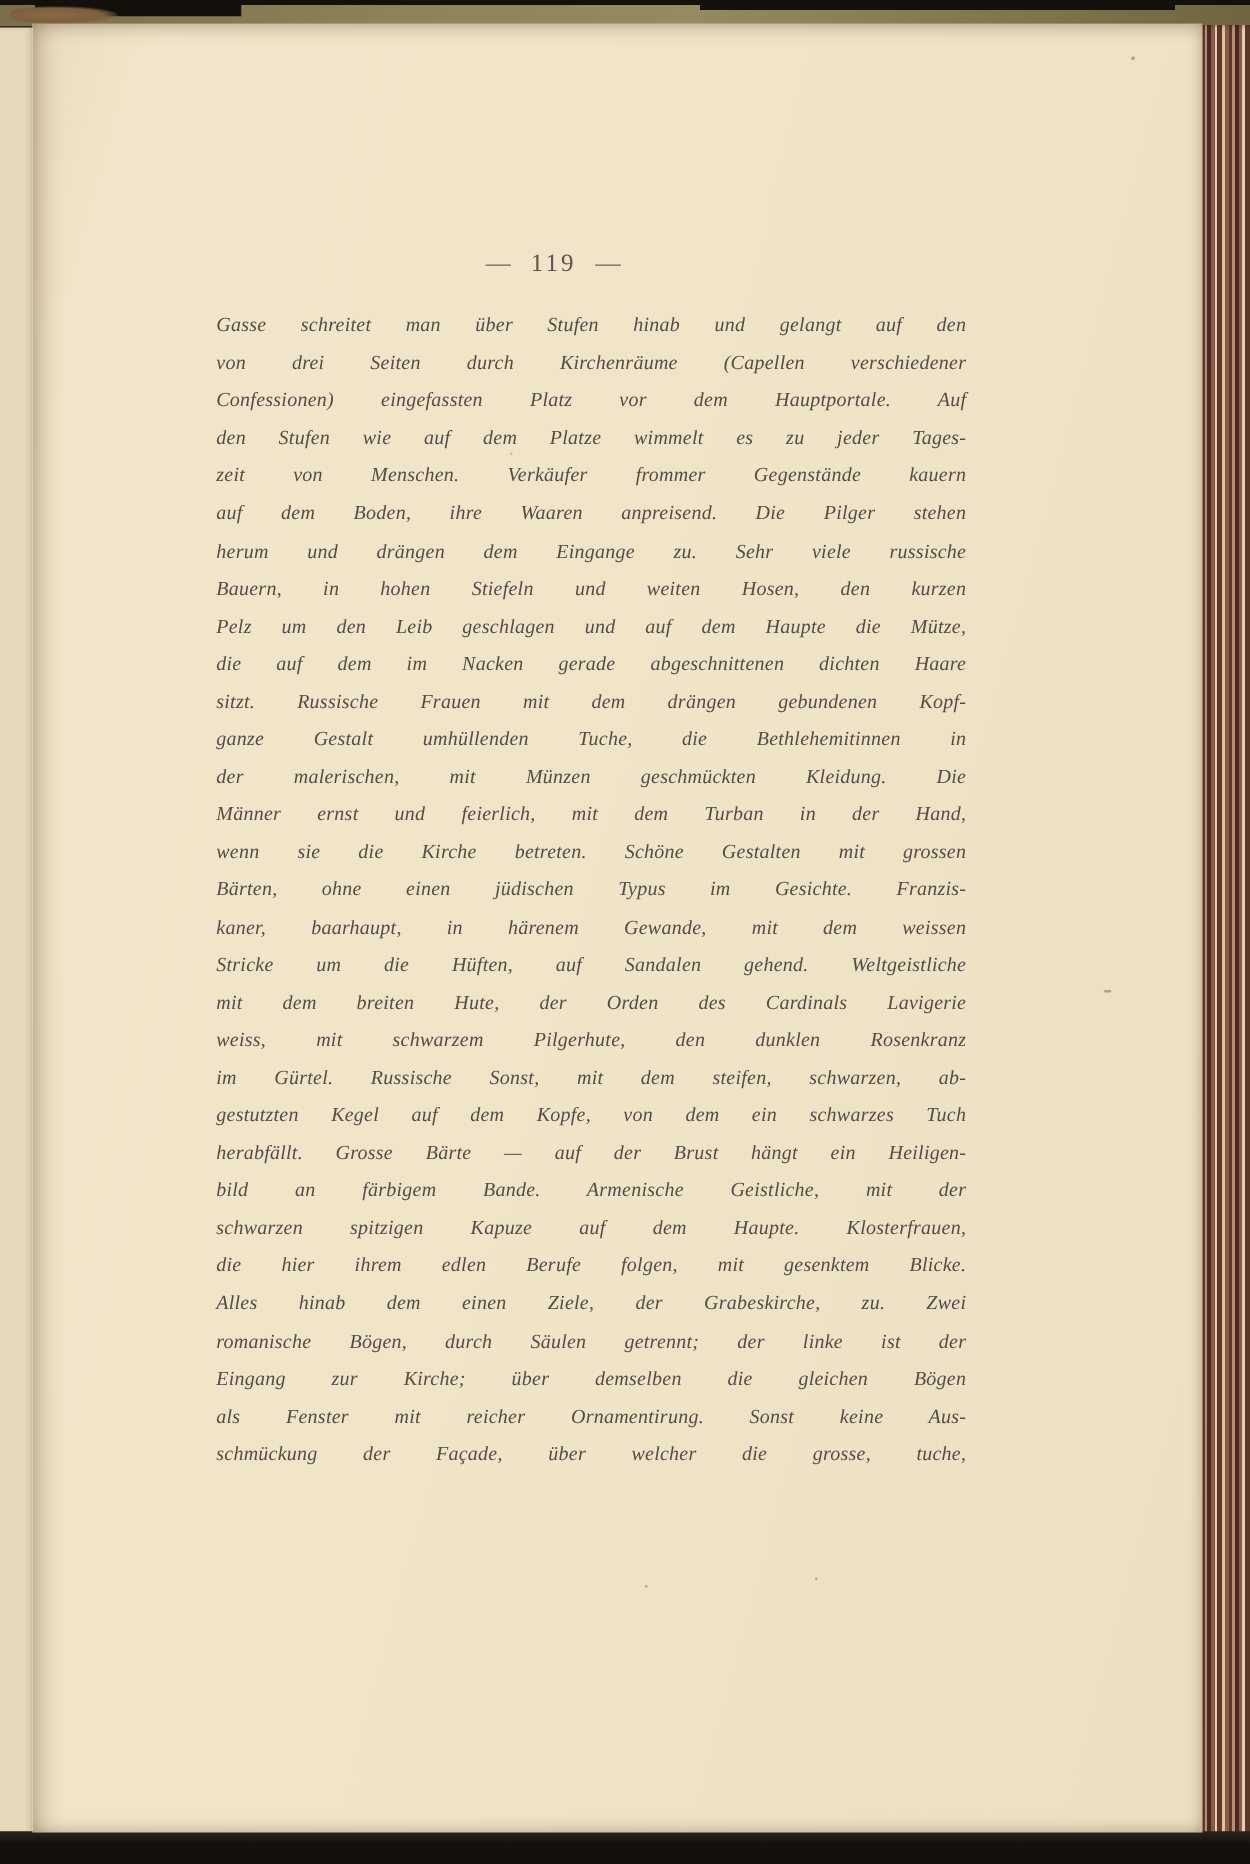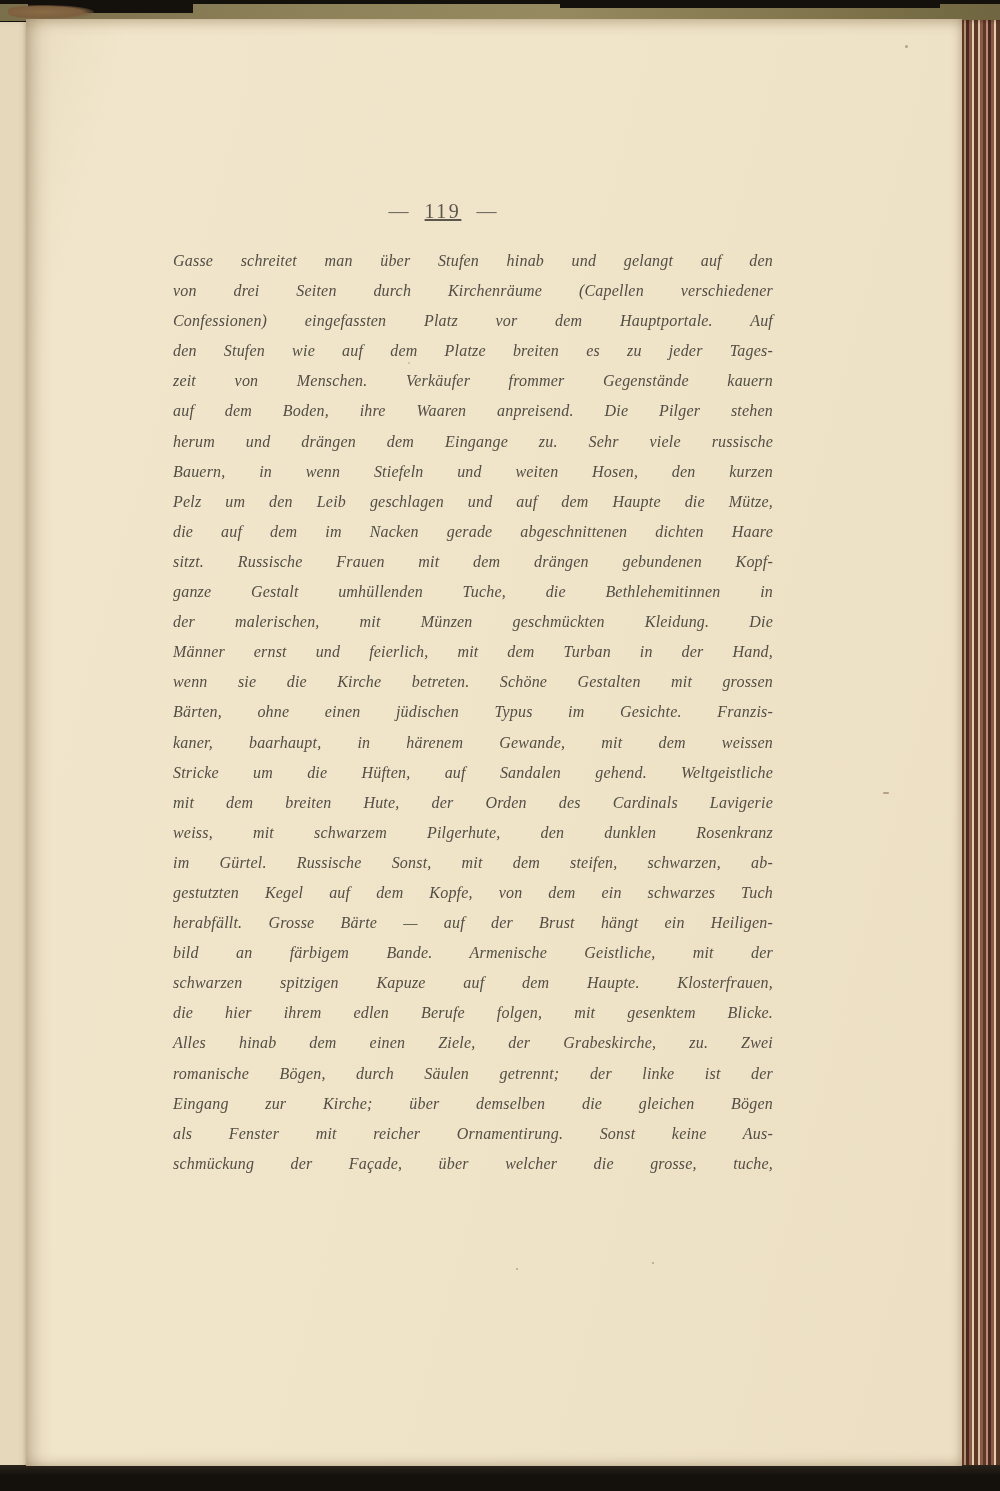--- a/index.html
+++ b/index.html
@@ -68,21 +68,21 @@
       inset 0 -10px 12px -8px rgba(120,95,55,.28),
       inset -8px 0 10px -6px rgba(110,80,50,.30);
   }
   .page-header{
     position:absolute;left:117px;top:181px;width:600px;
     text-align:center;color:#6b655c;font-size:20px;
   }
   .page-header .dash{letter-spacing:1px;}
   .page-number{
     display:inline-block;margin:0 15px;letter-spacing:2.5px;
-    color:#5c564c;font-size:20px;text-decoration:underline;
+    color:#5c564c;font-size:20px;
   }
   .text-block{
     position:absolute;left:147px;top:227px;width:600px;
     color:var(--ink);
   }
   .line{
     font-size:16px;
     line-height:30.1px;
     text-align:justify;
     text-align-last:justify;
@@ -117,25 +117,25 @@
   <div class="page">
 
     <div class="page-header">
       <span class="dash">—</span><span class="page-number">119</span><span class="dash">—</span>
     </div>
 
     <div class="text-block">
       <div class="line">Gasse schreitet man über Stufen hinab und gelangt auf den</div>
       <div class="line">von drei Seiten durch Kirchenräume (Capellen verschiedener</div>
       <div class="line">Confessionen) eingefassten Platz vor dem Hauptportale.  Auf</div>
-      <div class="line">den Stufen wie auf dem Platze breiten es zu jeder Tages-</div>
+      <div class="line">den Stufen wie auf dem Platze wimmelt es zu jeder Tages-</div>
       <div class="line">zeit von Menschen.  Verkäufer frommer Gegenstände kauern</div>
       <div class="line">auf dem Boden, ihre Waaren anpreisend.  Die Pilger stehen</div>
       <div class="line">herum und drängen dem Eingange zu.  Sehr viele russische</div>
-      <div class="line">Bauern, in wenn Stiefeln und weiten Hosen, den kurzen</div>
+      <div class="line">Bauern, in hohen Stiefeln und weiten Hosen, den kurzen</div>
       <div class="line">Pelz um den Leib geschlagen und auf dem Haupte die Mütze,</div>
       <div class="line">die auf dem im Nacken gerade abgeschnittenen dichten Haare</div>
       <div class="line">sitzt. Russische Frauen mit dem drängen gebundenen Kopf-</div>
       <div class="line">ganze Gestalt umhüllenden Tuche, die Bethlehemitinnen in</div>
       <div class="line">der malerischen, mit Münzen geschmückten Kleidung.  Die</div>
       <div class="line">Männer ernst und feierlich, mit dem Turban in der Hand,</div>
       <div class="line">wenn sie die Kirche betreten.  Schöne Gestalten mit grossen</div>
       <div class="line">Bärten, ohne einen jüdischen Typus im Gesichte.  Franzis-</div>
       <div class="line">kaner, baarhaupt, in härenem Gewande, mit dem weissen</div>
       <div class="line">Stricke um die Hüften, auf Sandalen gehend.  Weltgeistliche</div>

